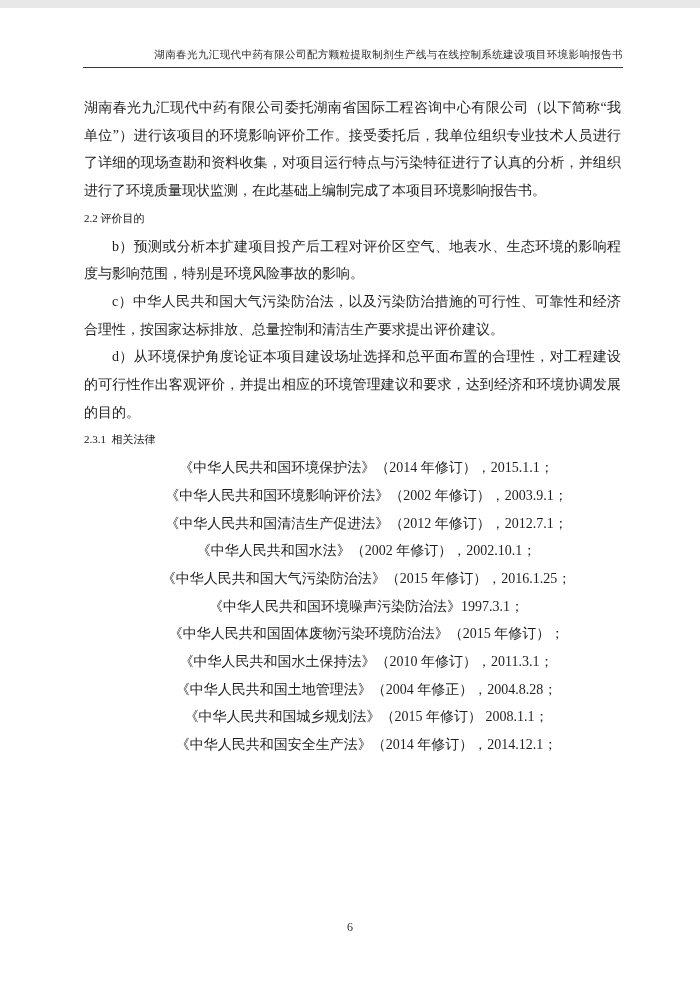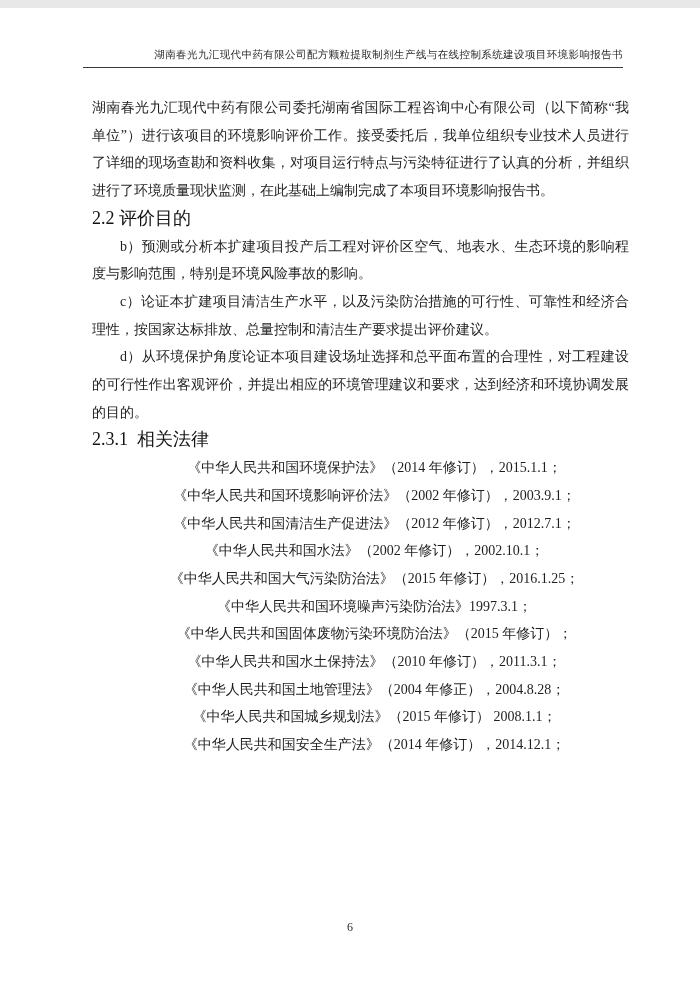--- a/index.html
+++ b/index.html
@@ -26,37 +26,37 @@
     font-size: 10.5px;
     letter-spacing: 0.4px;
     color: #2b2b2b;
     padding-bottom: 5px;
     border-bottom: 1.5px solid #3a3a3a;
     white-space: nowrap;
   }
   .doc-body {
     position: absolute;
     top: 86px;
-    left: 92px;
+    left: 84px;
     width: 537px;
     font-size: 14px;
     line-height: 27.7px;
     text-align: justify;
     text-justify: inter-ideograph;
   }
   .doc-body p, .doc-body h3 {
     margin: 0;
     padding: 0;
     font-weight: normal;
   }
   .para-indent {
     text-indent: 2em;
   }
   .section-heading {
-    font-size: 18px;
+    font-size: 11px;
     text-align: left;
     white-space: pre-wrap;
     color: #141414;
   }
   .law-item {
     text-indent: 2em;
     text-align: center;
     white-space: nowrap;
   }
   .page-number {
@@ -80,21 +80,21 @@
 
   <div class="doc-body">
 
     <p class="para-continued">湖南春光九汇现代中药有限公司委托湖南省国际工程咨询中心有限公司（以下简称“我单位”）进行该项目的环境影响评价工作。接受委托后，我单位组织专业技术人员进行了详细的现场查勘和资料收集，对项目运行特点与污染特征进行了认真的分析，并组织进行了环境质量现状监测，在此基础上编制完成了本项目环境影响报告书。</p>
 
     <h3 class="section-heading">2.2 评价目的</h3>
 
 
     <p class="para-indent">b）预测或分析本扩建项目投产后工程对评价区空气、地表水、生态环境的影响程度与影响范围，特别是环境风险事故的影响。</p>
 
-    <p class="para-indent">c）论证本扩建项目清洁生产水平，以及污染防治措施的可行性、可靠性和经济合理性，按国家达标排放、总量控制和清洁生产要求提出评价建议。</p>
+    <p class="para-indent">c）中华人民共和国大气污染防治法，以及污染防治措施的可行性、可靠性和经济合理性，按国家达标排放、总量控制和清洁生产要求提出评价建议。</p>
 
     <p class="para-indent">d）从环境保护角度论证本项目建设场址选择和总平面布置的合理性，对工程建设的可行性作出客观评价，并提出相应的环境管理建议和要求，达到经济和环境协调发展的目的。</p>
 
 
     <h3 class="section-heading">2.3.1  相关法律</h3>
 
     <p class="law-item">《中华人民共和国环境保护法》（2014 年修订），2015.1.1；</p>
     <p class="law-item">《中华人民共和国环境影响评价法》（2002 年修订），2003.9.1；</p>
     <p class="law-item">《中华人民共和国清洁生产促进法》（2012 年修订），2012.7.1；</p>
     <p class="law-item">《中华人民共和国水法》（2002 年修订），2002.10.1；</p>

